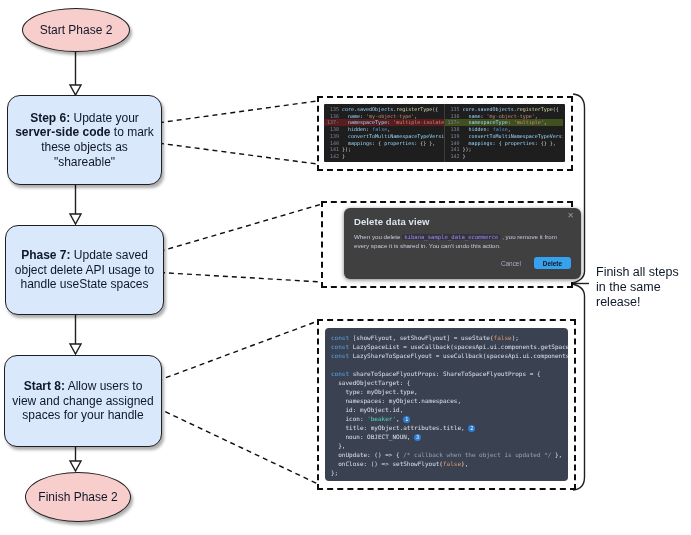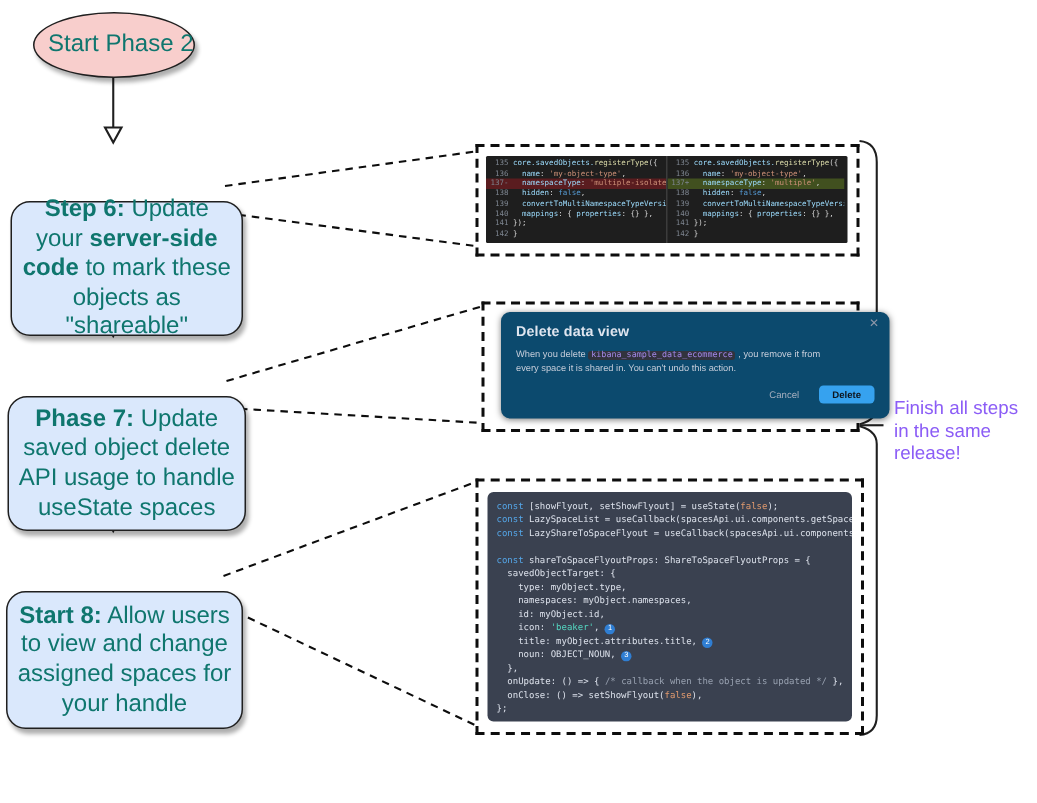--- a/index.html
+++ b/index.html
@@ -1,25 +1,25 @@
 <!DOCTYPE html>
 <html><head>
 <meta charset="utf-8">
 <style>
   html,body{margin:0;padding:0;background:#fff;}
   #canvas{position:relative;width:691px;height:535px;background:#ffffff;overflow:hidden;
           font-family:"Liberation Sans",sans-serif;}
   svg.overlay{position:absolute;left:0;top:0;pointer-events:none;}
 
   
-  .node{position:absolute;display:flex;align-items:center;justify-content:flex-end;
-        text-align:center;color:#0f766e;font-size:16px;line-height:1.22;
+  .node{position:absolute;display:flex;align-items:center;justify-content:center;
+        text-align:center;color:#0f172a;font-size:12px;line-height:1.22;
         box-shadow:2px 3px 3px rgba(0,0,0,0.32);}
   .ellipse{background:#f8cecc;border:1.6px solid #1f1f1f;border-radius:50%;}
-  .stepbox{background:#dae8fc;border:1.6px solid #1f1f1f;border-radius:13px;padding:4px 6px;margin-top:39px;}
+  .stepbox{background:#dae8fc;border:1.6px solid #1f1f1f;border-radius:13px;padding:4px 6px;}
   #start-ellipse{left:22px;top:8px;width:106px;height:42px;}
   #step6-box{left:7px;top:95px;width:141px;height:80px;}
   #step7-box{left:5px;top:225px;width:145px;height:80px;}
   #step8-box{left:4px;top:355px;width:144px;height:82px;}
   #finish-ellipse{left:25px;top:472px;width:104px;height:48px;}
 
   
   .zoomframe{position:absolute;border:2px dashed #0d0d0d;background:#fff;}
   #diff-frame{left:317px;top:96px;width:252px;height:71px;}
   #modal-frame{left:321px;top:201px;width:248px;height:83px;}
@@ -33,21 +33,21 @@
   .code{font-family:"DejaVu Sans Mono",monospace;}
   #diff-shot .cl{font-size:5px;line-height:6.7px;white-space:pre;overflow:hidden;}
   #diff-shot .ln{display:inline-block;width:15px;color:#7d8590;text-align:right;
                  padding-right:3px;}
   .cl.del{background:#5a1c1f;}
   .cl.add{background:#41501f;}
   .tk-v{color:#9cdcfe}.tk-f{color:#dcdcaa}.tk-s{color:#ce9178}
   .tk-k{color:#569cd6}.tk-w{color:#d4d4d4}
 
   
-  #delete-modal{position:absolute;left:11px;top:5px;width:259px;height:71px;background:#0c4a6e;
+  #delete-modal{position:absolute;left:21px;top:5px;width:237px;height:71px;background:#404040;
                 border-radius:6px;color:#dfe5ef;box-sizing:border-box;padding:8px 10px 6px 10px;
                 box-shadow:0 1px 4px rgba(0,0,0,.5);}
   #modal-title{font-size:9.5px;font-weight:bold;letter-spacing:.1px;}
   #modal-close{position:absolute;top:3px;right:7px;font-size:8px;color:#8f97a8;}
   #modal-body{margin-top:6px;font-size:6.2px;line-height:8.6px;color:#c6cdda;width:218px;}
   .code-badge{font-family:"DejaVu Sans Mono",monospace;font-size:5.6px;color:#a287e8;
               background:#32333e;border-radius:2px;padding:0 2px;}
   #modal-footer{display:flex;justify-content:flex-end;align-items:center;gap:13px;margin-top:7px;}
   #modal-cancel{font-size:6.4px;color:#a5aebe;}
   #modal-delete{font-size:6.4px;font-weight:bold;color:#0e141c;background:#36a2ef;
@@ -57,21 +57,21 @@
   #flyout-shot{position:absolute;left:6px;top:7px;width:243px;height:153px;background:#3a4150;
                border-radius:4px;box-sizing:border-box;padding:5px 0 0 6px;overflow:hidden;}
   #flyout-shot .cl{font-size:6px;line-height:9px;white-space:pre;overflow:hidden;}
   .tk-kw{color:#55a6e8}.tk-df{color:#dbe0ea}.tk-str{color:#54d6c0}
   .tk-bool{color:#e09a6e}.tk-cm{color:#98a1b0}
   .tk-badge{display:inline-block;width:7px;height:7px;border-radius:50%;background:#2f7ed3;
             color:#fff;font-size:5px;line-height:7px;text-align:center;font-family:"Liberation Sans",sans-serif;}
 
   
   #release-note{position:absolute;left:596px;top:265px;width:93px;font-size:12.5px;
-                line-height:1.18;color:#8b5cf6;}
+                line-height:1.18;color:#0f172a;}
   b{font-weight:bold;}
 </style>
 </head>
 <body>
 
 <div id="canvas">
 
   <svg class="overlay" width="691" height="535" viewBox="0 0 691 535">
     <g stroke="#1f1f1f" stroke-width="1.4" fill="none">
       <line x1="75.5" y1="50" x2="75.5" y2="85"></line>
@@ -106,20 +106,23 @@
   </div>
 
   <div class="node stepbox" id="step7-box">
     <span><b>Phase 7:</b><span> Update saved object delete API usage to handle useState spaces</span></span>
   </div>
 
   <div class="node stepbox" id="step8-box">
     <span><b>Start 8:</b><span> Allow users to view and change assigned spaces for your handle</span></span>
   </div>
 
+  <div class="node ellipse" id="finish-ellipse">
+    <span>Finish Phase 2</span>
+  </div>
 
   <div class="zoomframe" id="diff-frame">
     <div id="diff-shot" class="code">
       <div class="pane">
           <div class="cl"><span class="ln">135</span><span class="tk-v">core.savedObjects.</span><span class="tk-f">registerType</span><span class="tk-w">({</span></div>
           <div class="cl"><span class="ln">136</span><span class="tk-v">  name</span><span class="tk-w">: </span><span class="tk-s">'my-object-type'</span><span class="tk-w">,</span></div>
           <div class="cl del"><span class="ln">137-</span><span class="tk-v">  namespaceType</span><span class="tk-w">: </span><span class="tk-s">'multiple-isolated'</span></div>
           <div class="cl"><span class="ln">138</span><span class="tk-v">  hidden</span><span class="tk-w">: </span><span class="tk-k">false</span><span class="tk-w">,</span></div>
           <div class="cl"><span class="ln">139</span><span class="tk-v">  convertToMultiNamespaceTypeVersion</span></div>
           <div class="cl"><span class="ln">140</span><span class="tk-v">  mappings</span><span class="tk-w">: { </span><span class="tk-v">properties</span><span class="tk-w">: {} },</span></div>

